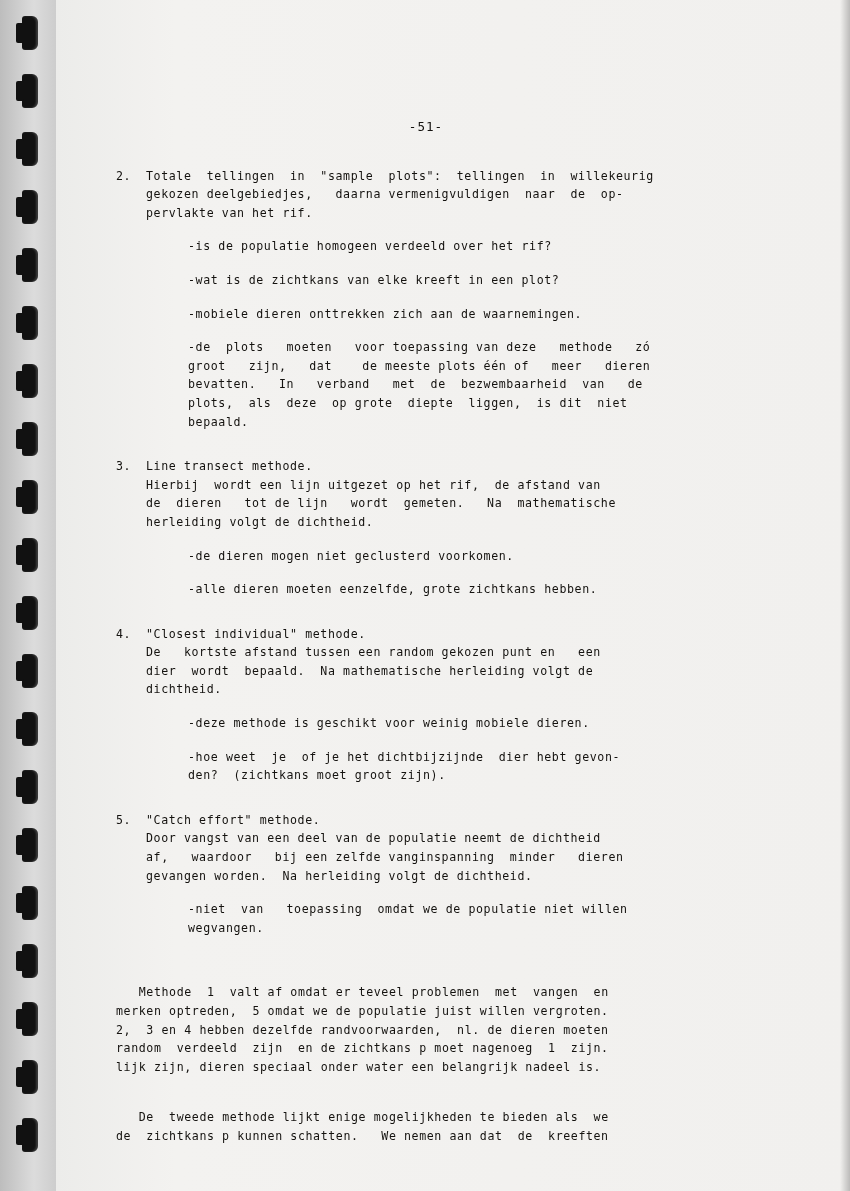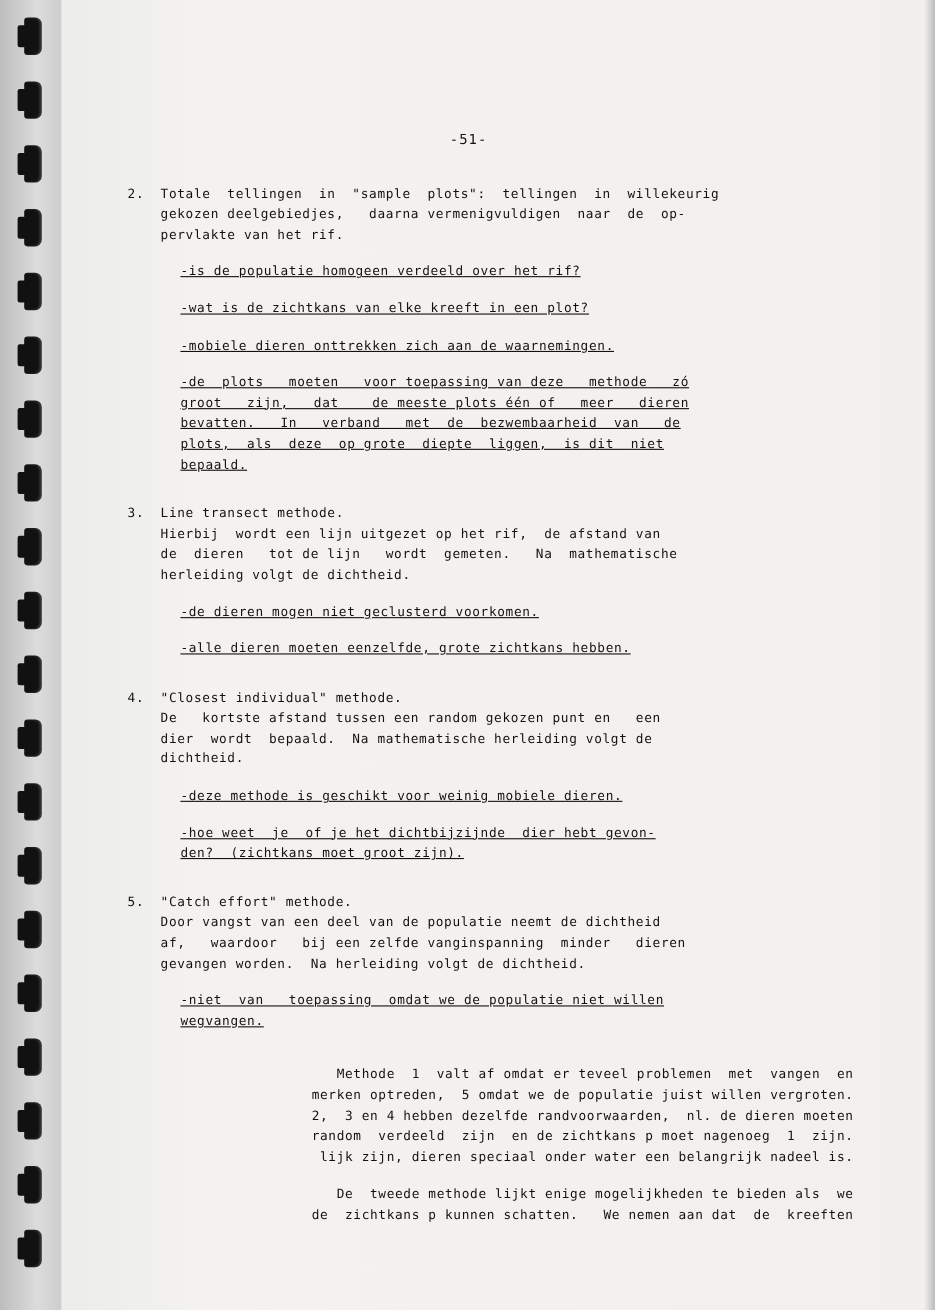--- a/index.html
+++ b/index.html
@@ -100,33 +100,31 @@
   }
   .item-body {
     flex: 1 1 auto;
     text-align: justify;
   }
   .item-body .ln {
     white-space: pre-wrap;
     display: block;
   }
   .sub {
-    margin-left: 48px;
+    margin-left: 72px;
     margin-top: 15px;
     width: 600px;
-    text-decoration: underline;
   }
   .sub .ln {
     display: block;
     white-space: pre-wrap;
   }
   .para {
-    margin-top: 16px;
+    margin-top: 32px;
     width: 660px;
-    text-align: right;
   }
   .para .ln {
     display: block;
     white-space: pre-wrap;
   }
   .gap-lg { height: 22px; }
   .gap-md { height: 14px; }
 </style>
 </head>
 <body>

